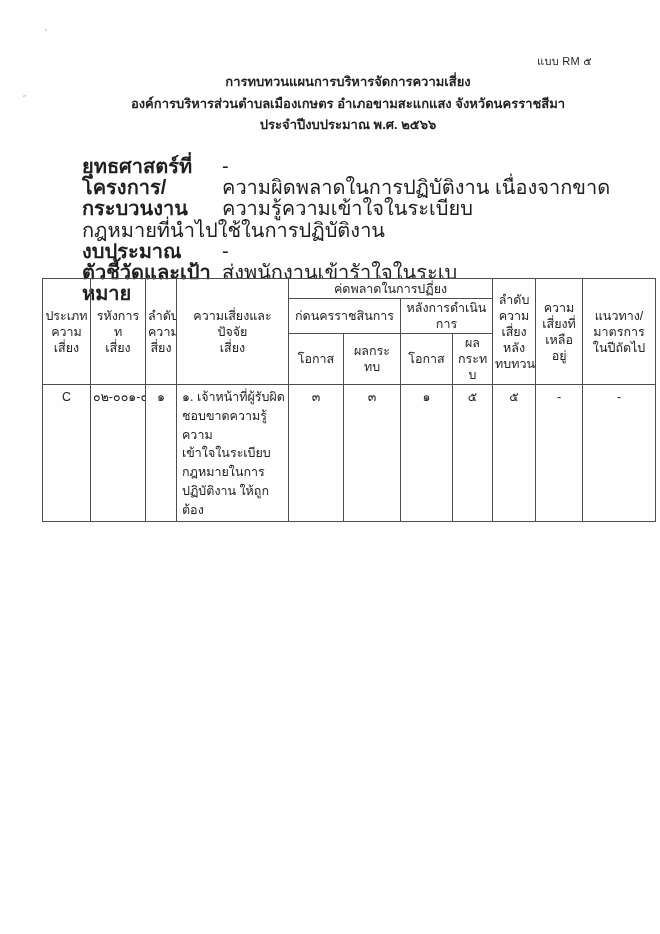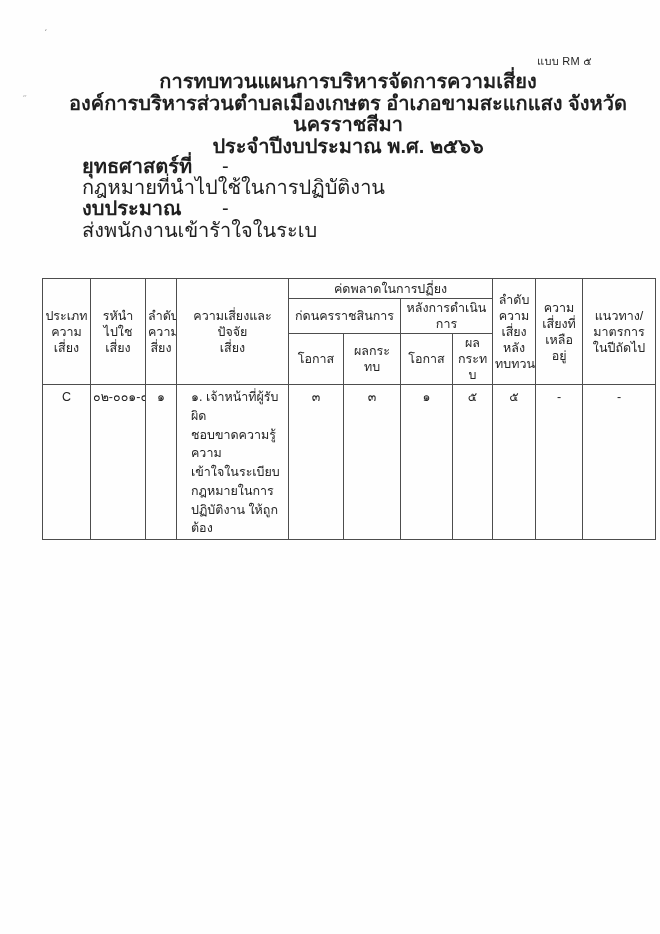--- a/index.html
+++ b/index.html
@@ -12,21 +12,21 @@
     color:#1f1f1f;
     overflow:hidden;
   }
   .artifact{position:absolute;color:#8a8a8a;font-size:10px;line-height:1;}
   .form-code{
     position:absolute;top:52px;left:0;width:592px;
     text-align:right;font-size:11px;letter-spacing:.3px;
   }
   .titles{
     position:absolute;top:71px;left:40px;width:616px;
-    text-align:center;font-weight:bold;font-size:20px;line-height:21.5px;
+    text-align:center;font-weight:bold;font-size:13px;line-height:21.5px;
   }
   .info{
     position:absolute;top:156px;left:82px;width:556px;
     font-size:20px;line-height:21.2px;
   }
   .info-row{display:flex;}
   .info-label{font-weight:bold;flex:0 0 140px;}
   .info-value{flex:1;}
   .info-wrap{display:block;}
   table.risk{
@@ -36,21 +36,21 @@
   }
   table.risk th, table.risk td{
     border:1px solid #4d4d4d;
     font-weight:normal;
     padding:1px 2px;
     white-space:pre-line;
     overflow:hidden;
   }
   table.risk th{text-align:center;vertical-align:middle;line-height:1.28;}
   table.risk td{text-align:center;vertical-align:top;line-height:1.5;padding-top:3px;}
-  table.risk td.factors{text-align:left;padding-left:14px;line-height:1.5;}
+  table.risk td.factors{text-align:left;padding-left:5px;line-height:1.5;}
   tr.h1{height:20px;} tr.h2{height:20px;} tr.h3{height:50px;}
   tr.data{height:137px;}
 </style>
 </head>
 <body>
 
 <div class="page">
 
   <span class="artifact" style="left:44px;top:30px;">ˊ</span>
   <span class="artifact" style="left:23px;top:90px;color:#b5b5b5;">˶</span>
@@ -61,28 +61,33 @@
     <div>การทบทวนแผนการบริหารจัดการความเสี่ยง</div>
     <div>องค์การบริหารส่วนตำบลเมืองเกษตร อำเภอขามสะแกแสง จังหวัดนครราชสีมา</div>
     <div>ประจำปีงบประมาณ พ.ศ. ๒๕๖๖</div>
   </div>
 
   <div class="info">
     <div class="info-row">
       <span class="info-label">ยุทธศาสตร์ที่</span>
       <span class="info-value">-</span>
     </div>
+    <div class="info-row">
+      <span class="info-label">โครงการ/กระบวนงาน</span>
+      <span class="info-value">ความผิดพลาดในการปฏิบัติงาน เนื่องจากขาดความรู้ความเข้าใจในระเบียบ</span>
+    </div>
     <div class="info-wrap">กฎหมายที่นำไปใช้ในการปฏิบัติงาน</div>
     <div class="info-row">
     </div>
     <div class="info-row">
       <span class="info-label">งบประมาณ</span>
       <span class="info-value">-</span>
     </div>
     <div class="info-row">
+      <span class="info-label">ตัวชี้วัดและเป้าหมาย</span>
       <span class="info-value">ส่งพนักงานเข้ารัาใจในระเบ</span>
     </div>
   </div>
 
   <table class="risk">
     <colgroup>
       <col style="width:48px">
         <col style="width:55px">
         <col style="width:31px">
       <col style="width:112px">
@@ -92,21 +97,21 @@
         <col style="width:40px">
         <col style="width:43px">
       <col style="width:47px">
         <col style="width:73px">
     </colgroup>
     <tbody>
       <tr class="h1">
         <th rowspan="3">ประเภท
 ความ
 เสี่ยง</th>
-        <th rowspan="3">รหันำไปใช
+        <th rowspan="3">รหังการท
 เสี่ยง</th>
         <th rowspan="3">ลำดับ
 ความ
 สี่ยง</th>
         <th rowspan="3">ความเสี่ยงและปัจจัย
 เสี่ยง</th>
         <th colspan="4">ค่ดพลาดในการปฏี่ยง</th>
         <th rowspan="3">ลำดับ
 ความ
 เสี่ยง

